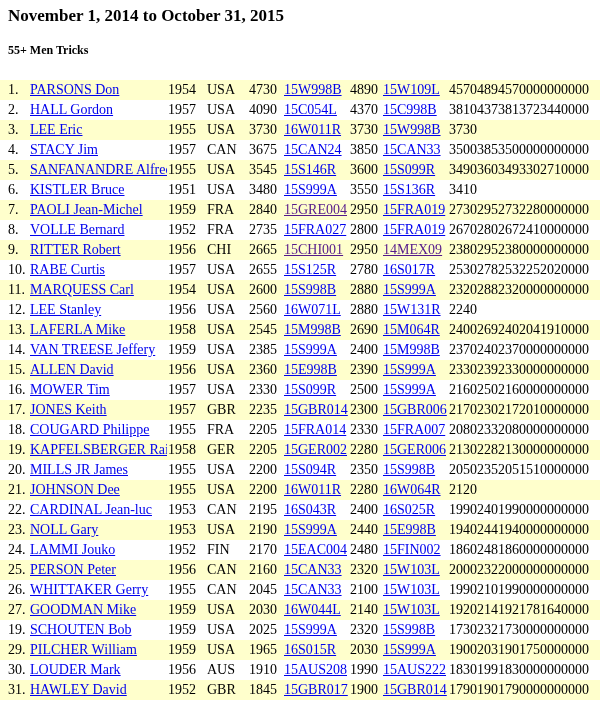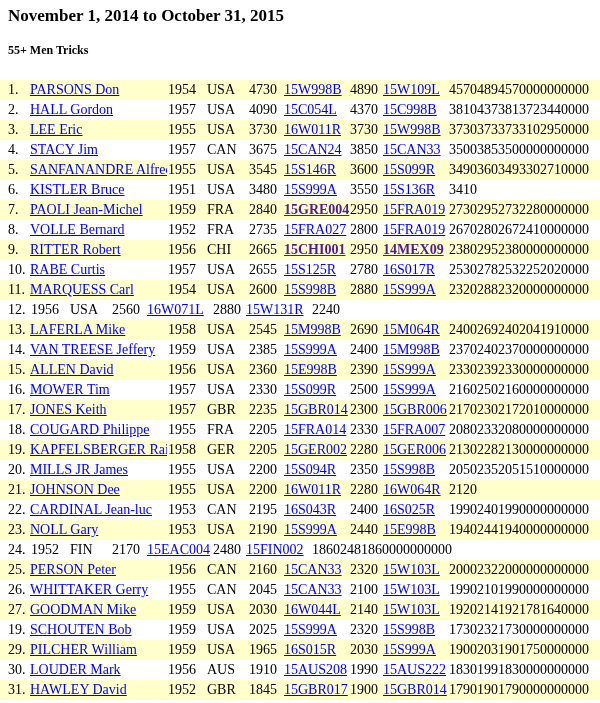--- a/index.html
+++ b/index.html
@@ -32,21 +32,21 @@
   .c-event1  { width: 66px; }
   .c-score2  { width: 33px;  text-align: left; padding-right: 3px; }
   .c-event2  { width: 66px; }
   .c-score3  { width: 28px;  text-align: center; padding-right: 4px; }
   .c-total   { flex: 1 1 auto; }
   a.lnk {
     color: var(--link, #0000EE);
     text-decoration: underline;
     cursor: pointer;
   }
-  a.lnk.visited { color: var(--visited, #551A8B); font-weight: bold; }
+  a.lnk.visited { color: var(--visited, #551A8B); }
 </style>
 </head>
 <body>
 
 <div class="page">
   <h3 class="date-heading">November 1, 2014 to October 31, 2015</h3>
   <h4 class="category-heading">55+ Men Tricks</h4>
   <div class="rankings-table" id="rankings-table">
       <div class="row striped">
         <span class="cell c-rank">1.</span>
@@ -75,21 +75,20 @@
       <div class="row striped">
         <span class="cell c-rank">3.</span>
         <span class="cell c-name"><a class="lnk" href="#">LEE Eric</a></span>
         <span class="cell c-year">1955</span>
         <span class="cell c-country">USA</span>
         <span class="cell c-score1">3730</span>
         <span class="cell c-event1"><a class="lnk" href="#">16W011R</a></span>
         <span class="cell c-score2">3730</span>
         <span class="cell c-event2"><a class="lnk" href="#">15W998B</a></span>
         <span class="cell c-score3">3730</span>
-        <span class="cell c-total">3733733102950000</span>
       </div>
       <div class="row">
         <span class="cell c-rank">4.</span>
         <span class="cell c-name"><a class="lnk" href="#">STACY Jim</a></span>
         <span class="cell c-year">1957</span>
         <span class="cell c-country">CAN</span>
         <span class="cell c-score1">3675</span>
         <span class="cell c-event1"><a class="lnk" href="#">15CAN24</a></span>
         <span class="cell c-score2">3850</span>
         <span class="cell c-event2"><a class="lnk" href="#">15CAN33</a></span>
@@ -174,20 +173,21 @@
         <span class="cell c-country">USA</span>
         <span class="cell c-score1">2600</span>
         <span class="cell c-event1"><a class="lnk" href="#">15S998B</a></span>
         <span class="cell c-score2">2880</span>
         <span class="cell c-event2"><a class="lnk" href="#">15S999A</a></span>
         <span class="cell c-score3">2320</span>
         <span class="cell c-total">2882320000000000</span>
       </div>
       <div class="row">
         <span class="cell c-rank">12.</span>
+        <span class="cell c-name"><a class="lnk" href="#">LEE Stanley</a></span>
         <span class="cell c-year">1956</span>
         <span class="cell c-country">USA</span>
         <span class="cell c-score1">2560</span>
         <span class="cell c-event1"><a class="lnk" href="#">16W071L</a></span>
         <span class="cell c-score2">2880</span>
         <span class="cell c-event2"><a class="lnk" href="#">15W131R</a></span>
         <span class="cell c-score3">2240</span>
       </div>
       <div class="row striped">
         <span class="cell c-rank">13.</span>
@@ -315,20 +315,21 @@
         <span class="cell c-country">USA</span>
         <span class="cell c-score1">2190</span>
         <span class="cell c-event1"><a class="lnk" href="#">15S999A</a></span>
         <span class="cell c-score2">2440</span>
         <span class="cell c-event2"><a class="lnk" href="#">15E998B</a></span>
         <span class="cell c-score3">1940</span>
         <span class="cell c-total">2441940000000000</span>
       </div>
       <div class="row">
         <span class="cell c-rank">24.</span>
+        <span class="cell c-name"><a class="lnk" href="#">LAMMI Jouko</a></span>
         <span class="cell c-year">1952</span>
         <span class="cell c-country">FIN</span>
         <span class="cell c-score1">2170</span>
         <span class="cell c-event1"><a class="lnk" href="#">15EAC004</a></span>
         <span class="cell c-score2">2480</span>
         <span class="cell c-event2"><a class="lnk" href="#">15FIN002</a></span>
         <span class="cell c-score3">1860</span>
         <span class="cell c-total">2481860000000000</span>
       </div>
       <div class="row striped">

